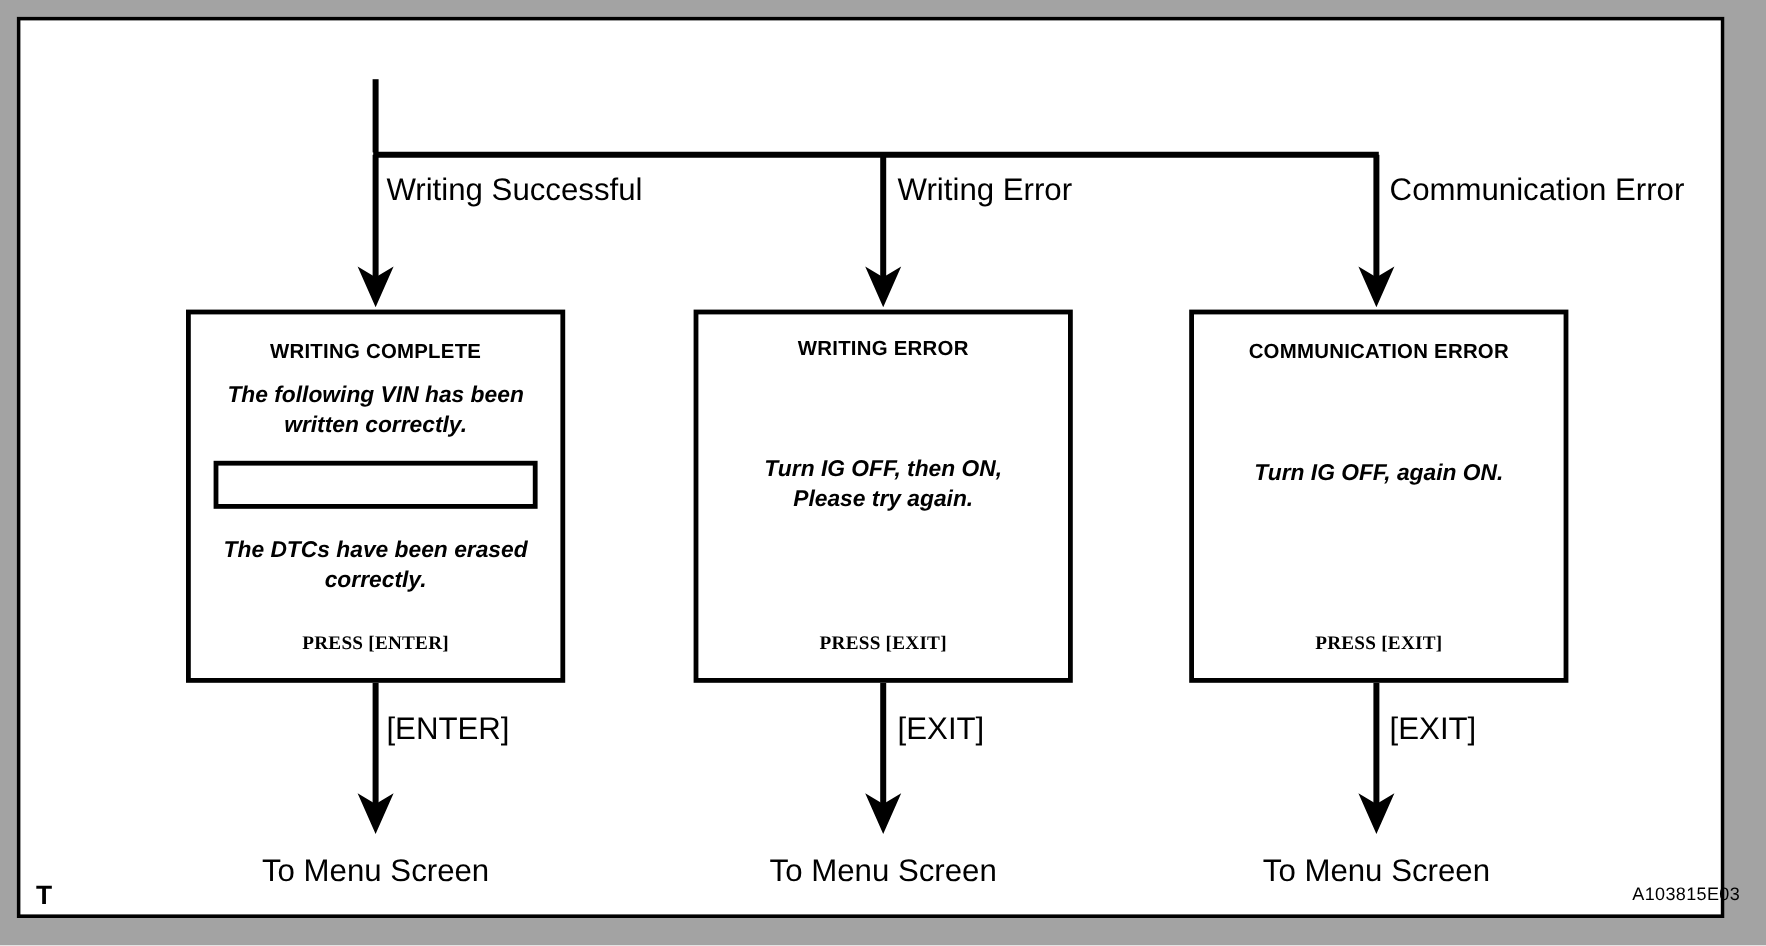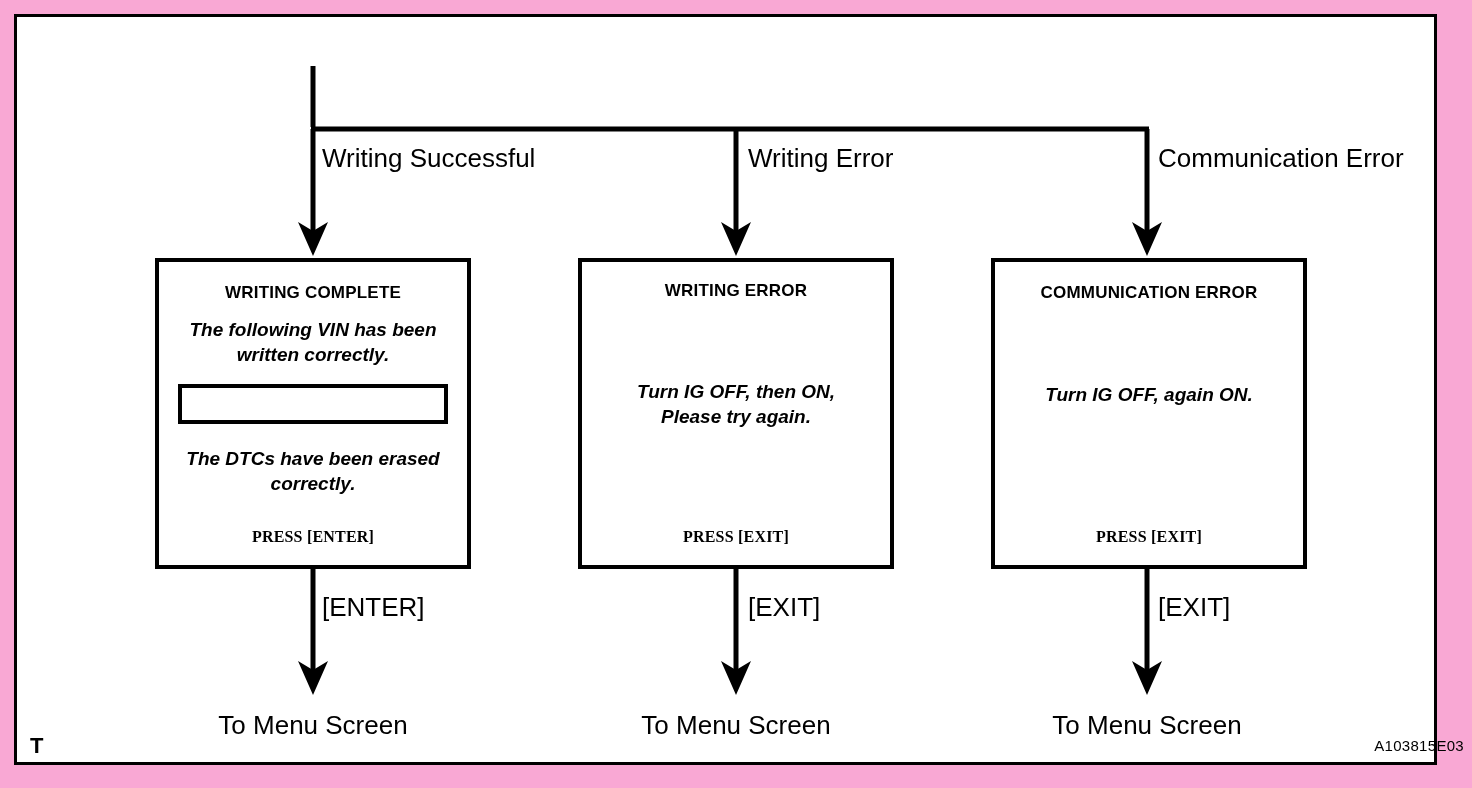--- a/index.html
+++ b/index.html
@@ -10,21 +10,21 @@
   }
   body {
     font-family: "Liberation Sans", sans-serif;
     -webkit-font-smoothing: none;
   }
 
   #page {
     position: relative;
     width: 1472px;
     height: 788px;
-    background: #f9a8d4;
+    background: #a3a3a3;
     overflow: hidden;
   }
 
   
   #frame {
     position: absolute;
     left: 14px;
     top: 14px;
     width: 1423px;
     height: 751px;
@@ -163,21 +163,21 @@
     left: 30px;
     top: 735px;
     font-family: "Liberation Sans", sans-serif;
     font-weight: 700;
     font-size: 22px;
     color: #000000;
     line-height: 1;
   }
   #figure-code {
     position: absolute;
-    right: 8px;
+    right: 22px;
     top: 738px;
     font-family: "Liberation Sans", sans-serif;
     font-weight: 400;
     font-size: 15px;
     color: #000000;
     line-height: 1;
     letter-spacing: 0.3px;
   }
 </style>
 </head>

